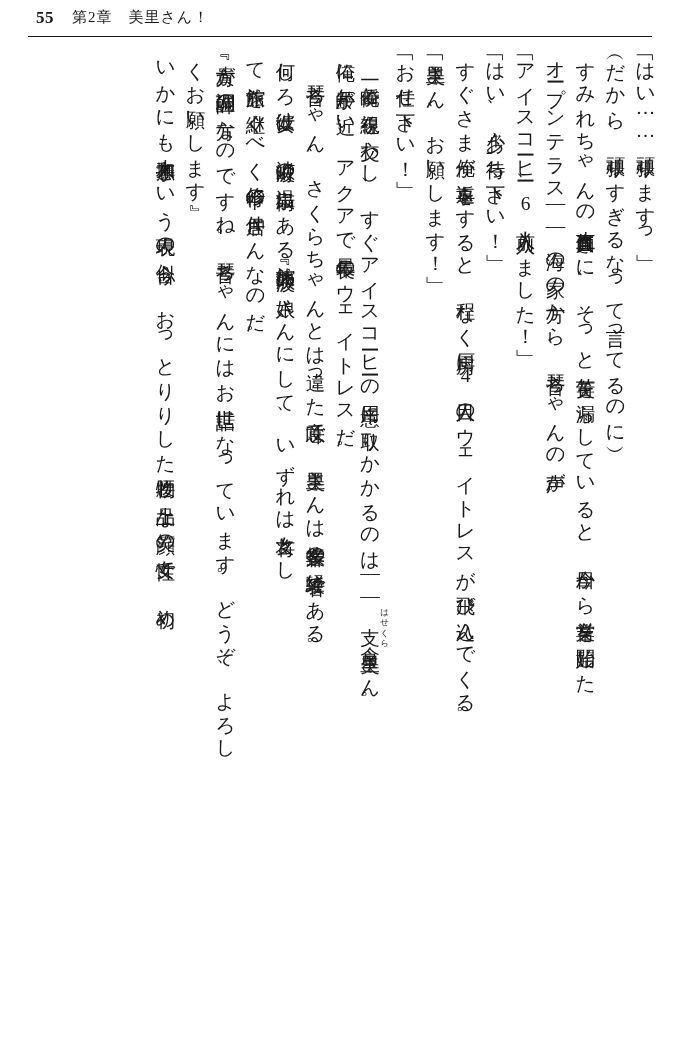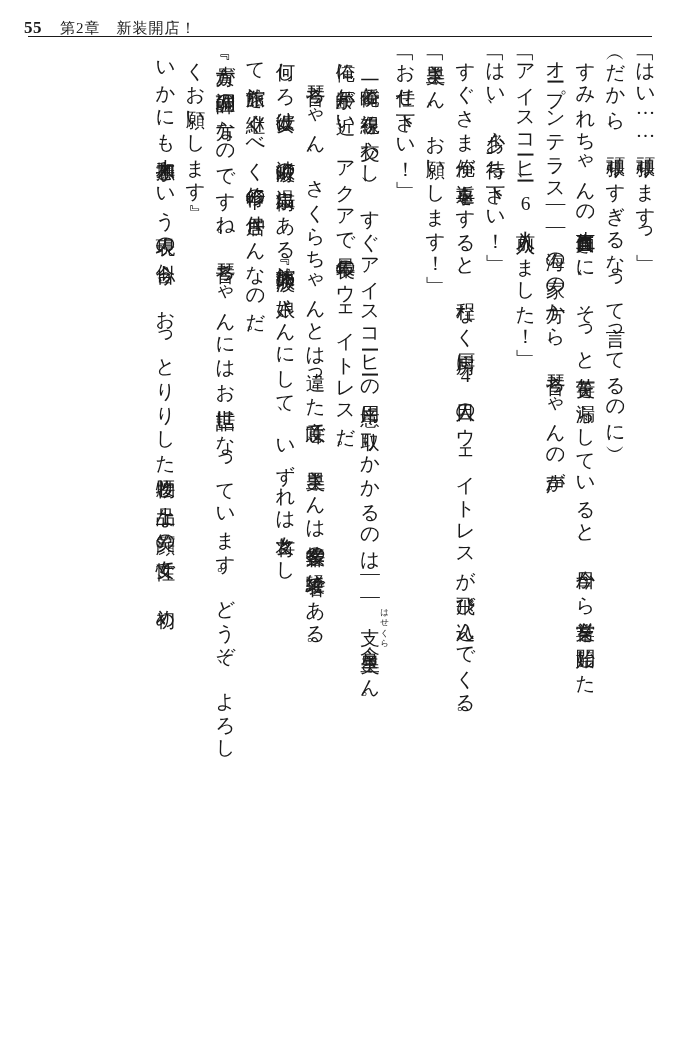--- a/index.html
+++ b/index.html
@@ -21,22 +21,22 @@
     position: relative;
     box-sizing: border-box;
   }
   .header {
     position: absolute;
     top: 8px;
     left: 0;
     width: 679px;
     height: 30px;
     display: flex;
-    align-items: flex-end;
-    padding-left: 24px;
+    align-items: flex-start;
+    padding-left: 36px;
     box-sizing: border-box;
   }
   .page-number {
     font-size: 17px;
     font-weight: bold;
     letter-spacing: 0.5px;
     margin-right: 18px;
     font-family: "Liberation Serif", "DejaVu Serif", serif;
   }
   .chapter-title {
@@ -88,21 +88,21 @@
     line-height: 1;
   }
 </style>
 </head>
 <body>
 
 <div class="page">
 
   <div class="header">
     <span class="page-number">55</span>
-    <span class="chapter-title">第2章　新装開店！</span>
+    <span class="chapter-title">第2章　美里さん！</span>
   </div>
 
   <div class="rule"></div>
 
   <div class="body-area">
       <div class="vline">「はい……頑張りますっ」</div>
       <div class="vline">（だから、頑張りすぎるなって言ってるのに）</div>
       <div class="vline">すみれちゃんの生真面目さに、そっと苦笑を漏らしていると、今日から営業を開始した</div>
       <div class="vline">オープンテラス――海の家の方から、琴音ちゃんの声が。</div>
       <div class="vline">「アイスコーヒー、6人前入りました！」</div>

